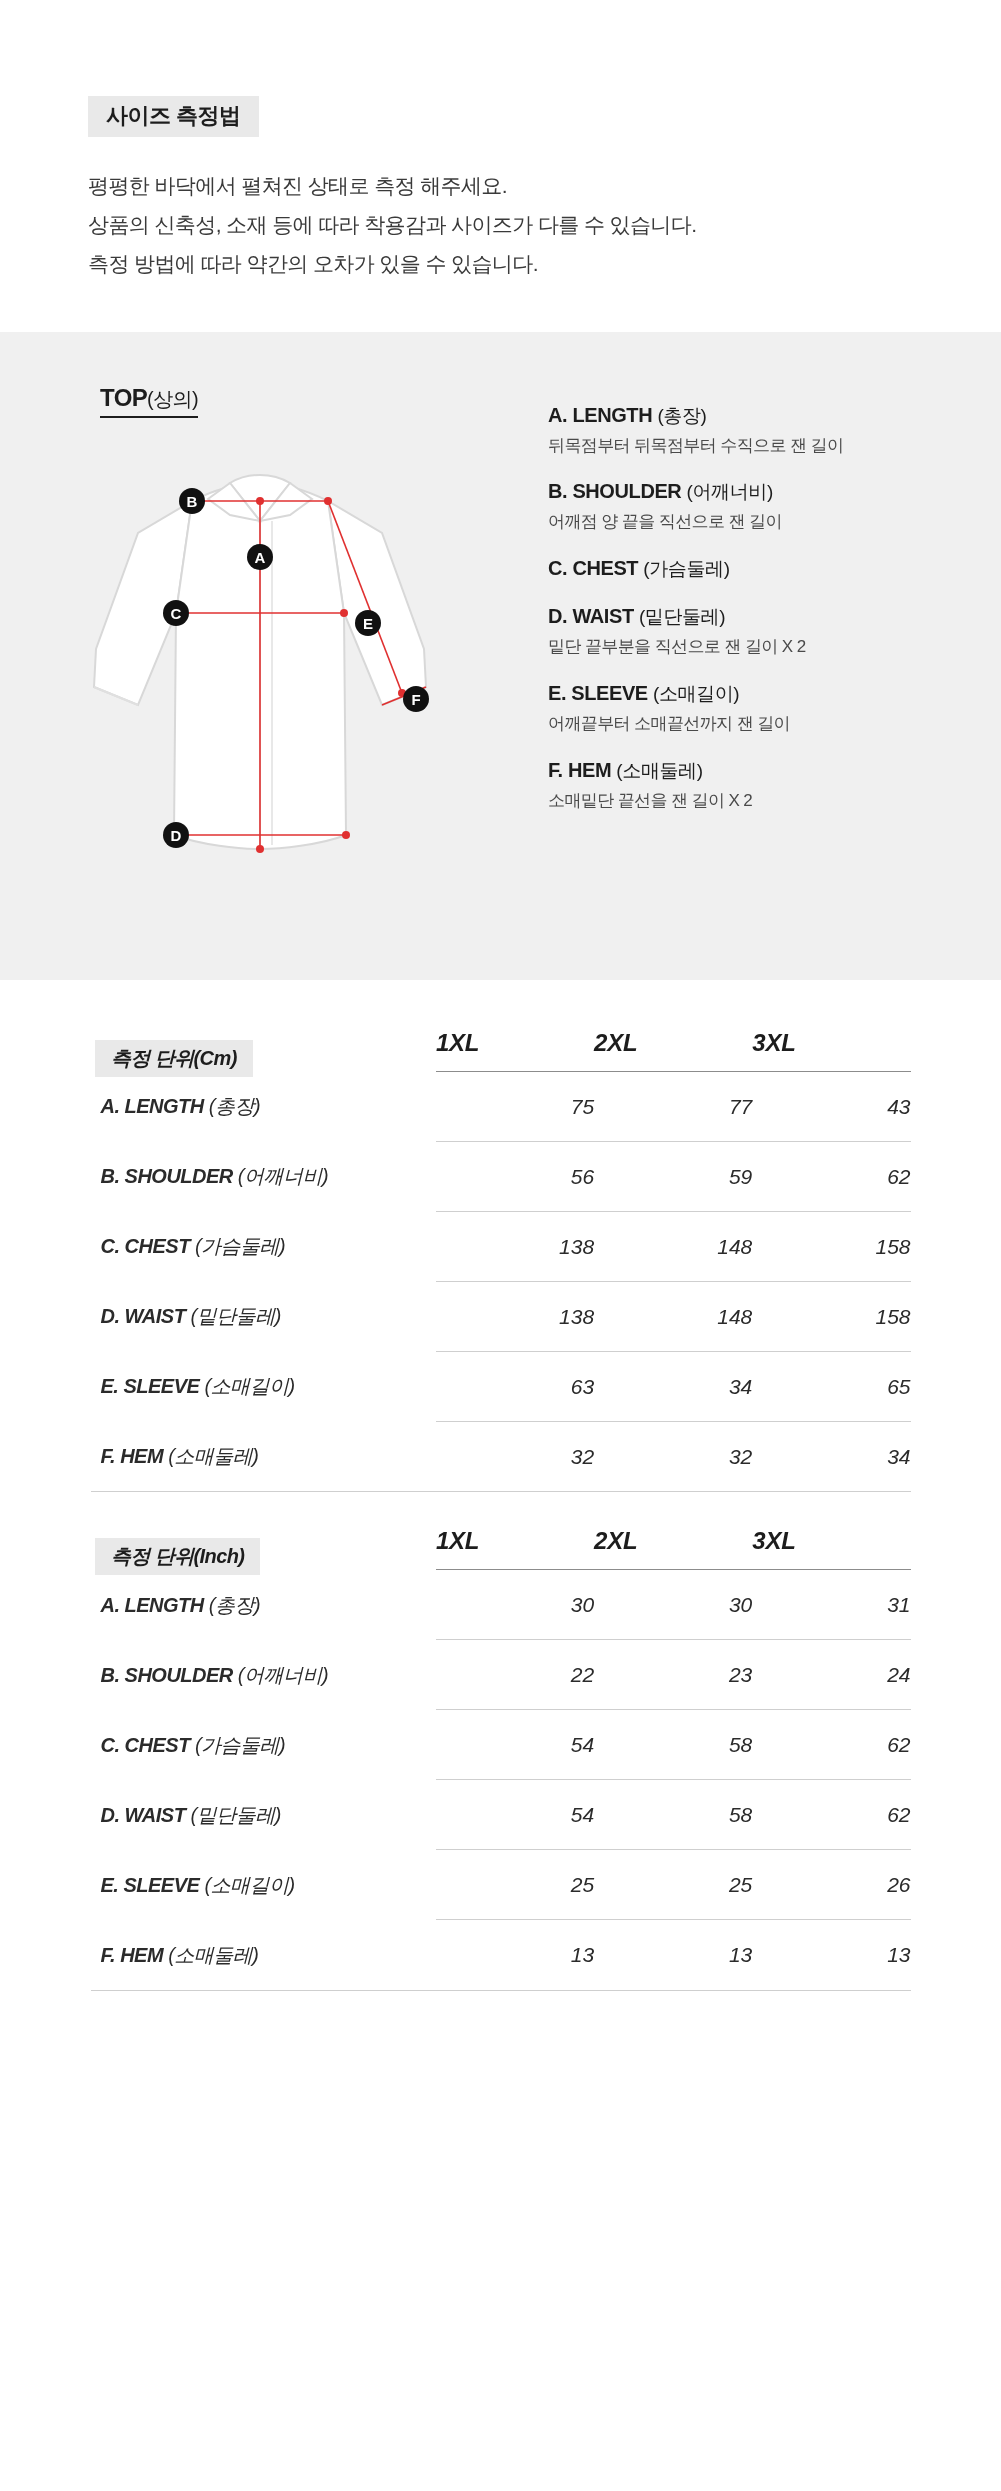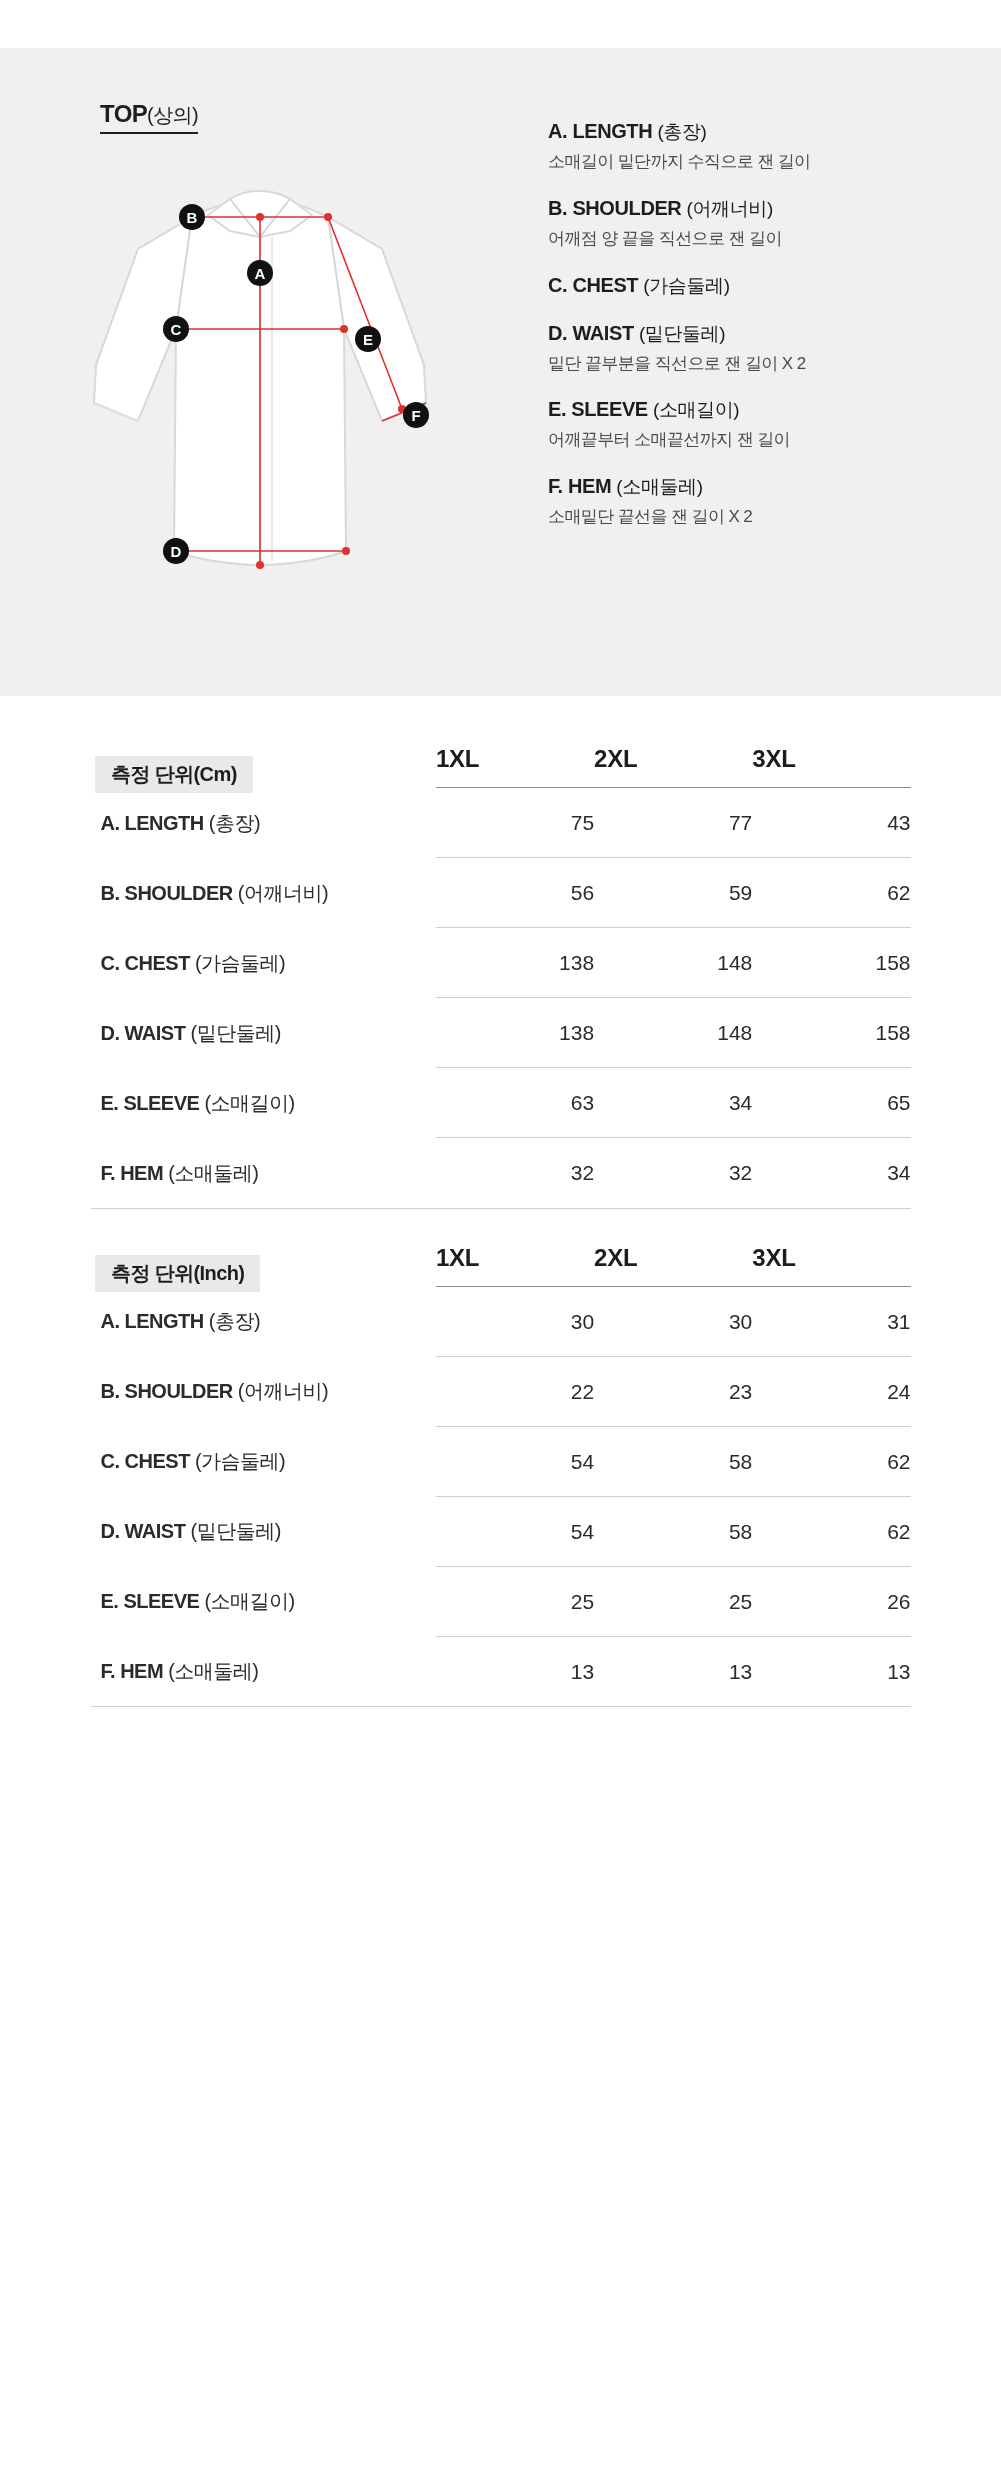--- a/index.html
+++ b/index.html
@@ -100,21 +100,21 @@
     color: #4a4a4a;
     letter-spacing: -0.6px;
     margin-top: 5px;
     line-height: 1.4;
   }
 
   
   .tables {
     padding: 54px 0 70px 0;
   }
-  .table-block { margin: 0 0 40px 0; }
+  .table-block { margin: 0 0 40px 0; font-style: italic; }
   .unit-badge {
     display: inline-block;
     background: #e9e9e9;
     color: #1d1d1d;
     font-size: 20px;
     font-weight: 700;
     letter-spacing: -0.6px;
     padding: 8px 16px 9px 16px;
     line-height: 1;
     margin-left: 95px;
@@ -162,20 +162,28 @@
   tbody td.row-label .kr {
     font-weight: 400;
   }
   tbody tr:last-child td { border-bottom: 1px solid #cfcfcf; }
 </style>
 </head>
 <body>
 
 <div class="page">
 
+  <section class="intro">
+    <div class="intro-badge">사이즈 측정법</div>
+    <div class="intro-lines">
+      <div class="intro-line">평평한 바닥에서 펼쳐진 상태로 측정 해주세요.</div>
+      <div class="intro-line">상품의 신축성, 소재 등에 따라 착용감과 사이즈가 다를 수 있습니다.</div>
+      <div class="intro-line">측정 방법에 따라 약간의 오차가 있을 수 있습니다.</div>
+    </div>
+  </section>
 
   <section class="diagram-band">
     <div class="diagram-title">
       <span>TOP</span><span class="sub">(상의)</span>
     </div>
 
     <div class="shirt-wrap">
       <svg class="shirt-svg" width="420" height="470" viewBox="0 0 420 470">
 
         <g fill="#ffffff" stroke="#d8d8d8" stroke-width="2">
@@ -251,21 +259,21 @@
       </svg>
     </div>
 
     <div class="legend">
       <div class="legend-item">
         <div class="legend-head">
           <span>A.</span>
           <span>LENGTH</span>
           <span class="kr">(총장)</span>
         </div>
-        <div class="legend-desc">소매길이 밑단까지 수직으로 잰 길이</div>
+        <div class="legend-desc">뒤목점부터 뒤목점부터 수직으로 잰 길이</div>
       </div>
       <div class="legend-item">
         <div class="legend-head">
           <span>B.</span>
           <span>SHOULDER</span>
           <span class="kr">(어깨너비)</span>
         </div>
         <div class="legend-desc">어깨점 양 끝을 직선으로 잰 길이</div>
       </div>
       <div class="legend-item">

